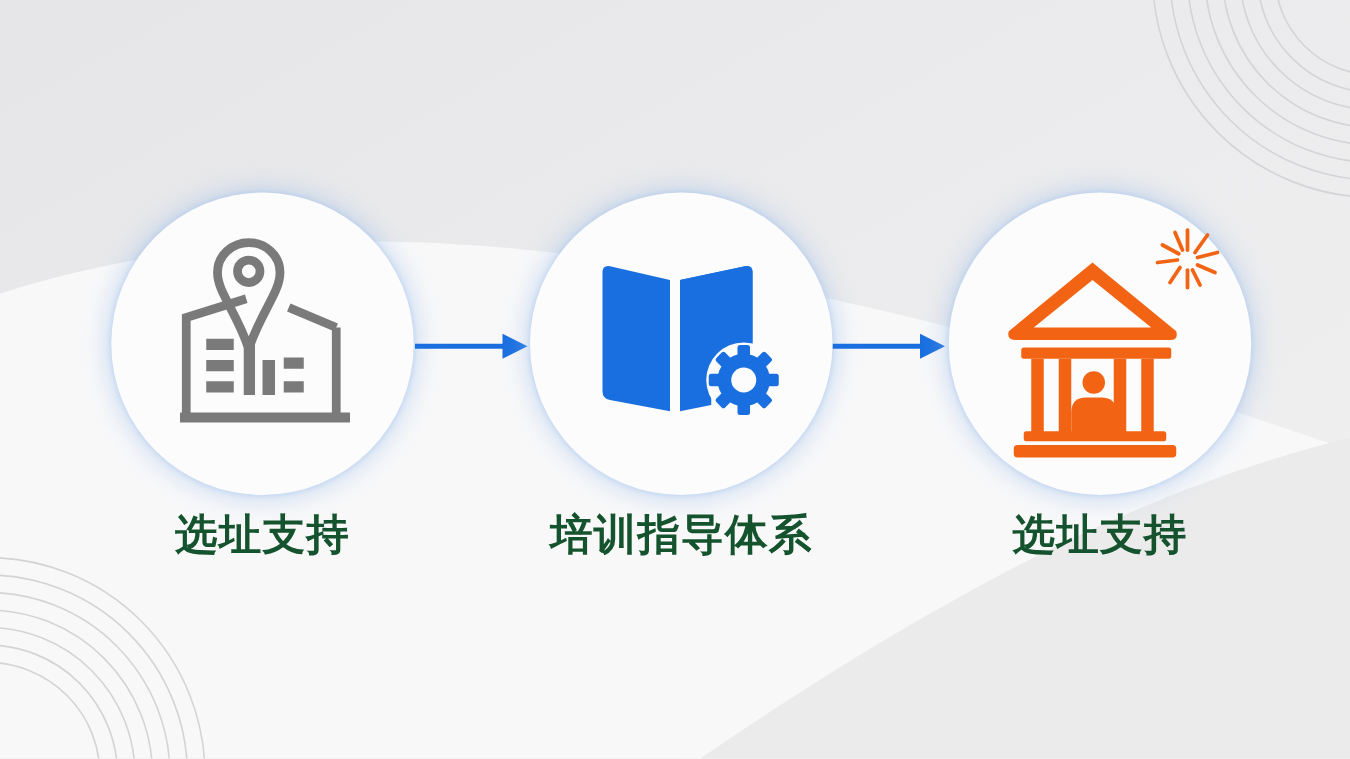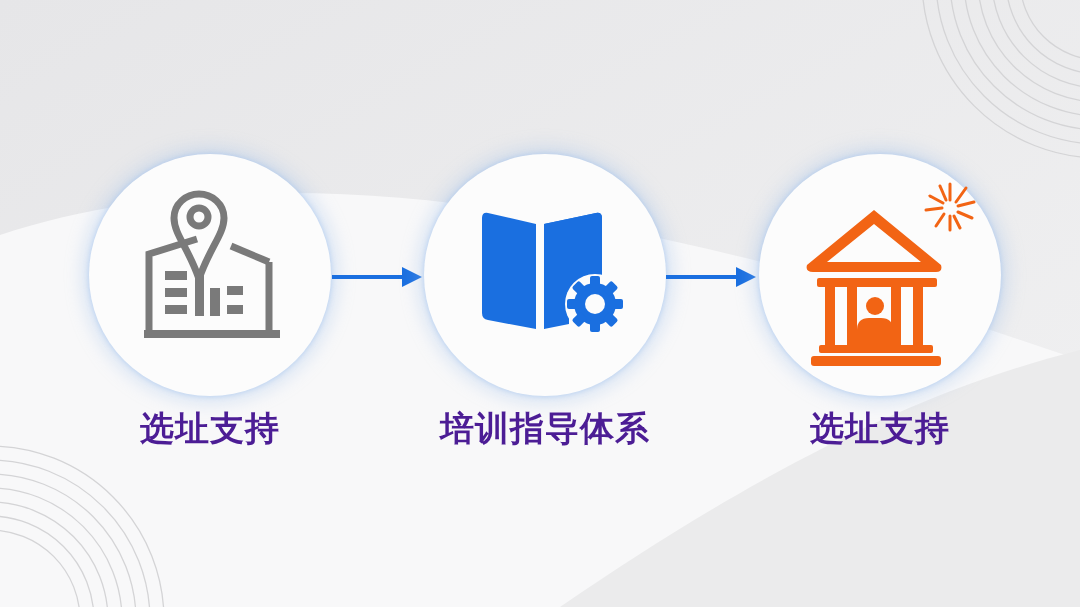--- a/index.html
+++ b/index.html
@@ -12,21 +12,21 @@
     .bg-wave { position: absolute; inset: 0; }
     .deco { position: absolute; }
     .step-circle {
       position: absolute; width: 242px; height: 242px; border-radius: 50%;
       background: #fcfcfc;
       box-shadow: 0 0 18px 6px rgba(150, 185, 235, 0.35), 0 0 4px 1px rgba(170, 200, 240, 0.5);
     }
     .step-circle svg { position: absolute; left: 0; top: 0; }
     .arrow { position: absolute; }
     .step-label {
-      position: absolute; font-size: 34px; font-weight: bold; color: #4c1d95;
+      position: absolute; font-size: 34px; font-weight: bold; color: #14532d;
       text-align: center; width: 320px; letter-spacing: 1px; line-height: 40px;
     }
   </style>
 </head>
 <body>
 
 <div class="bg-layer">
   <svg class="bg-wave" width="1080" height="607">
     <defs>
       <linearGradient id="g1" x1="0" y1="0" x2="1" y2="1">

